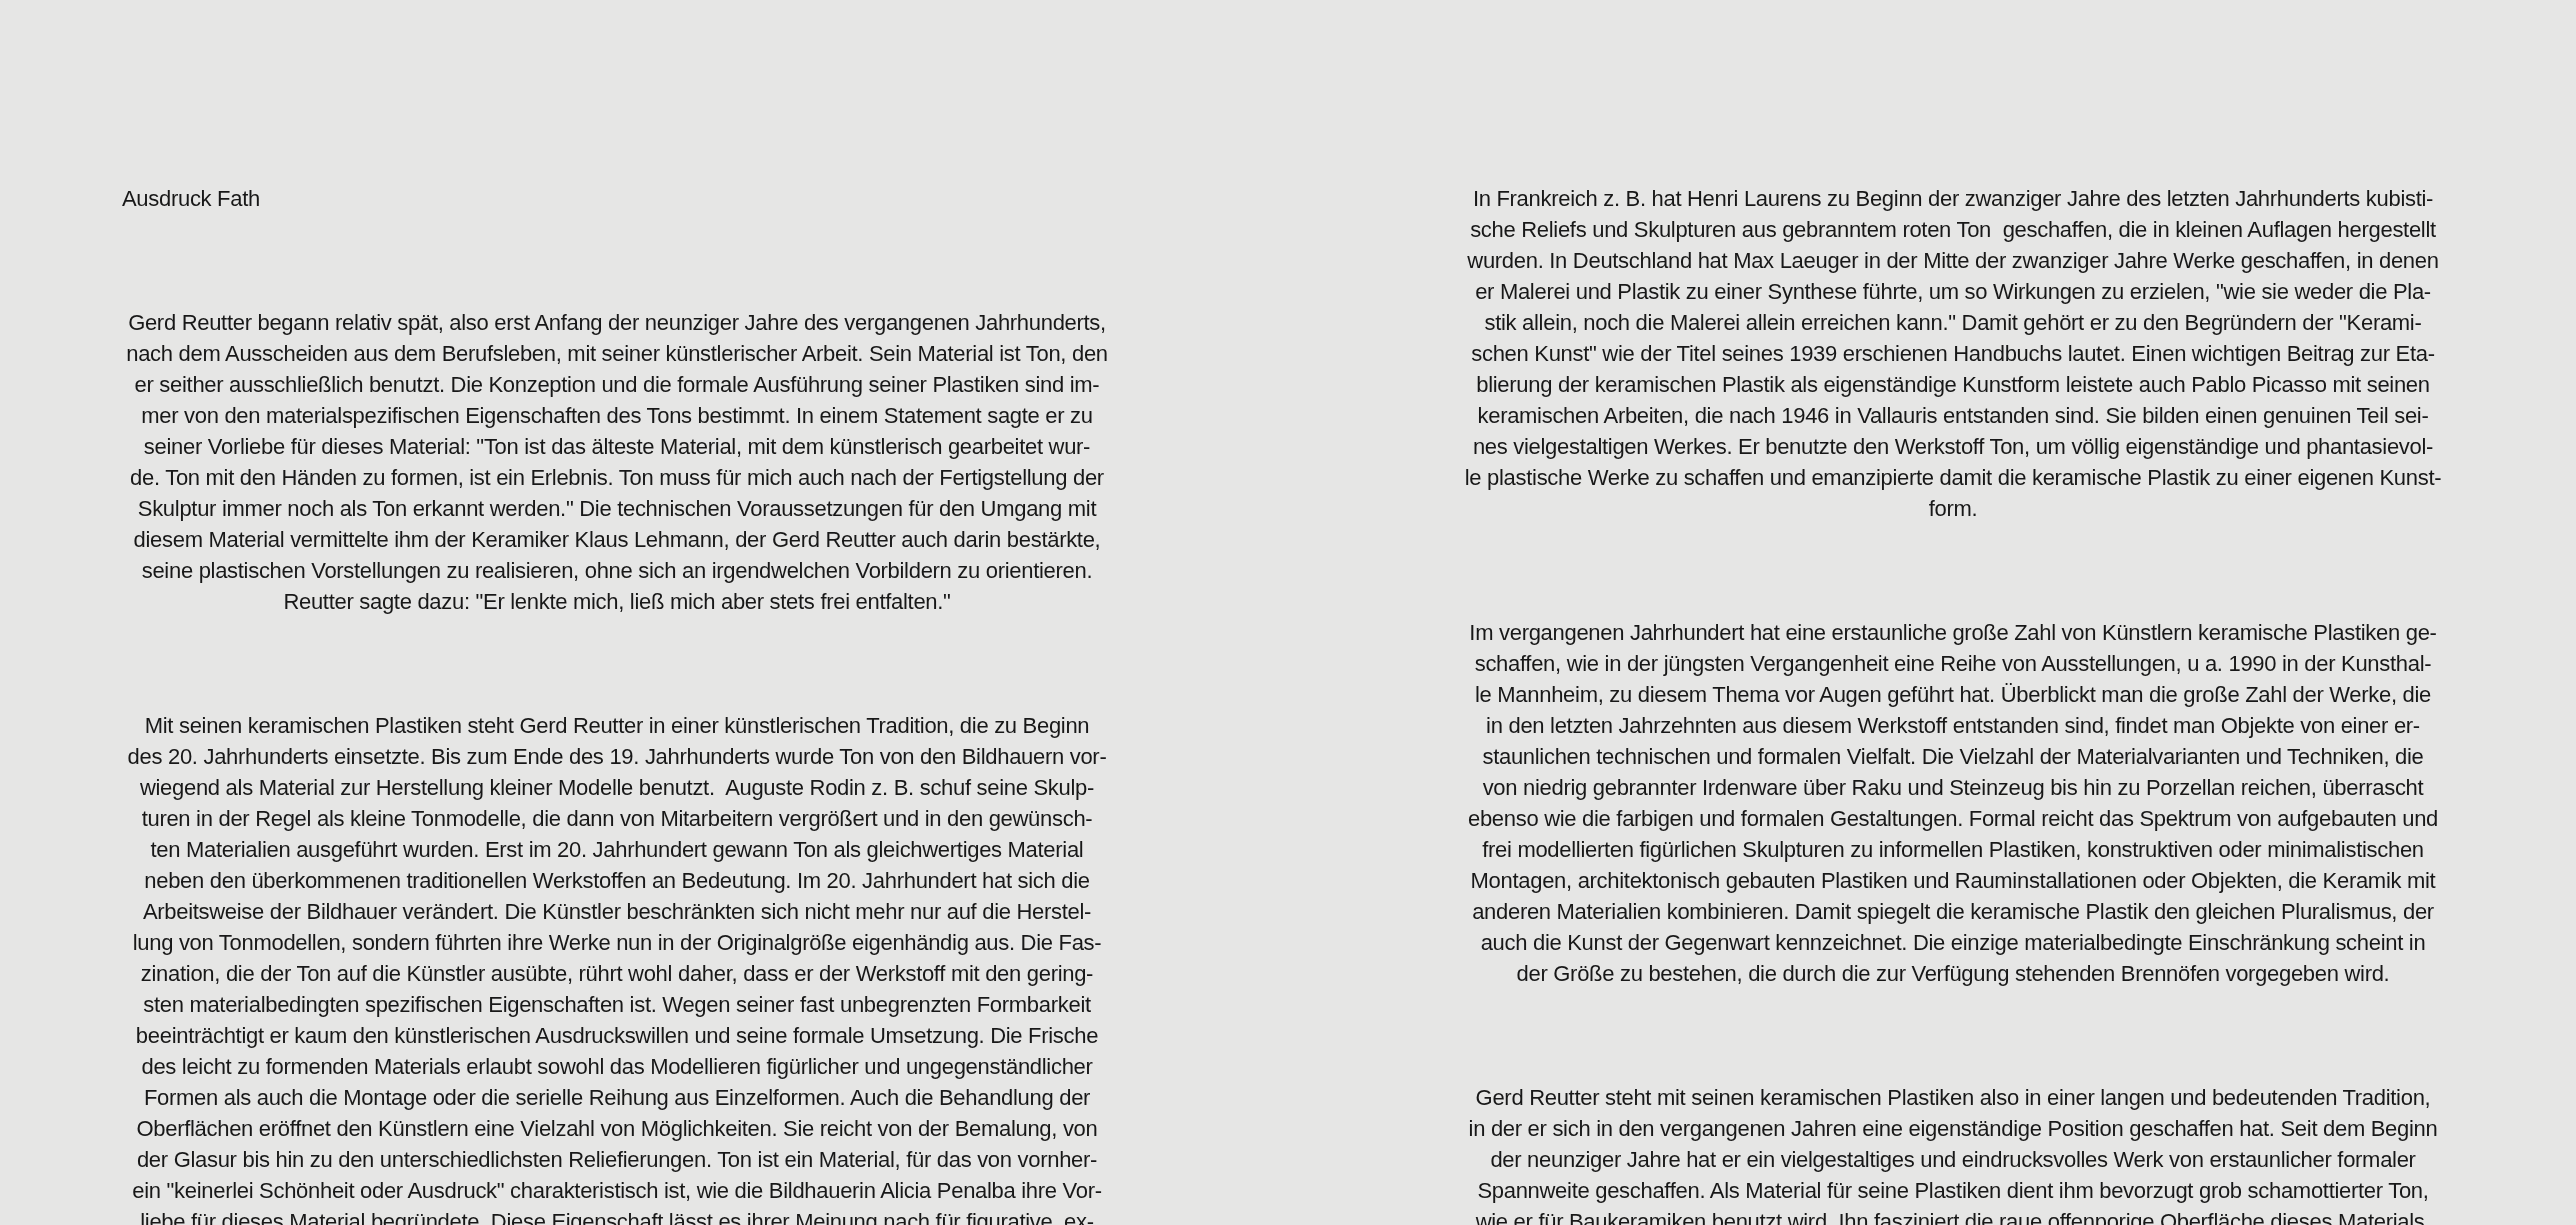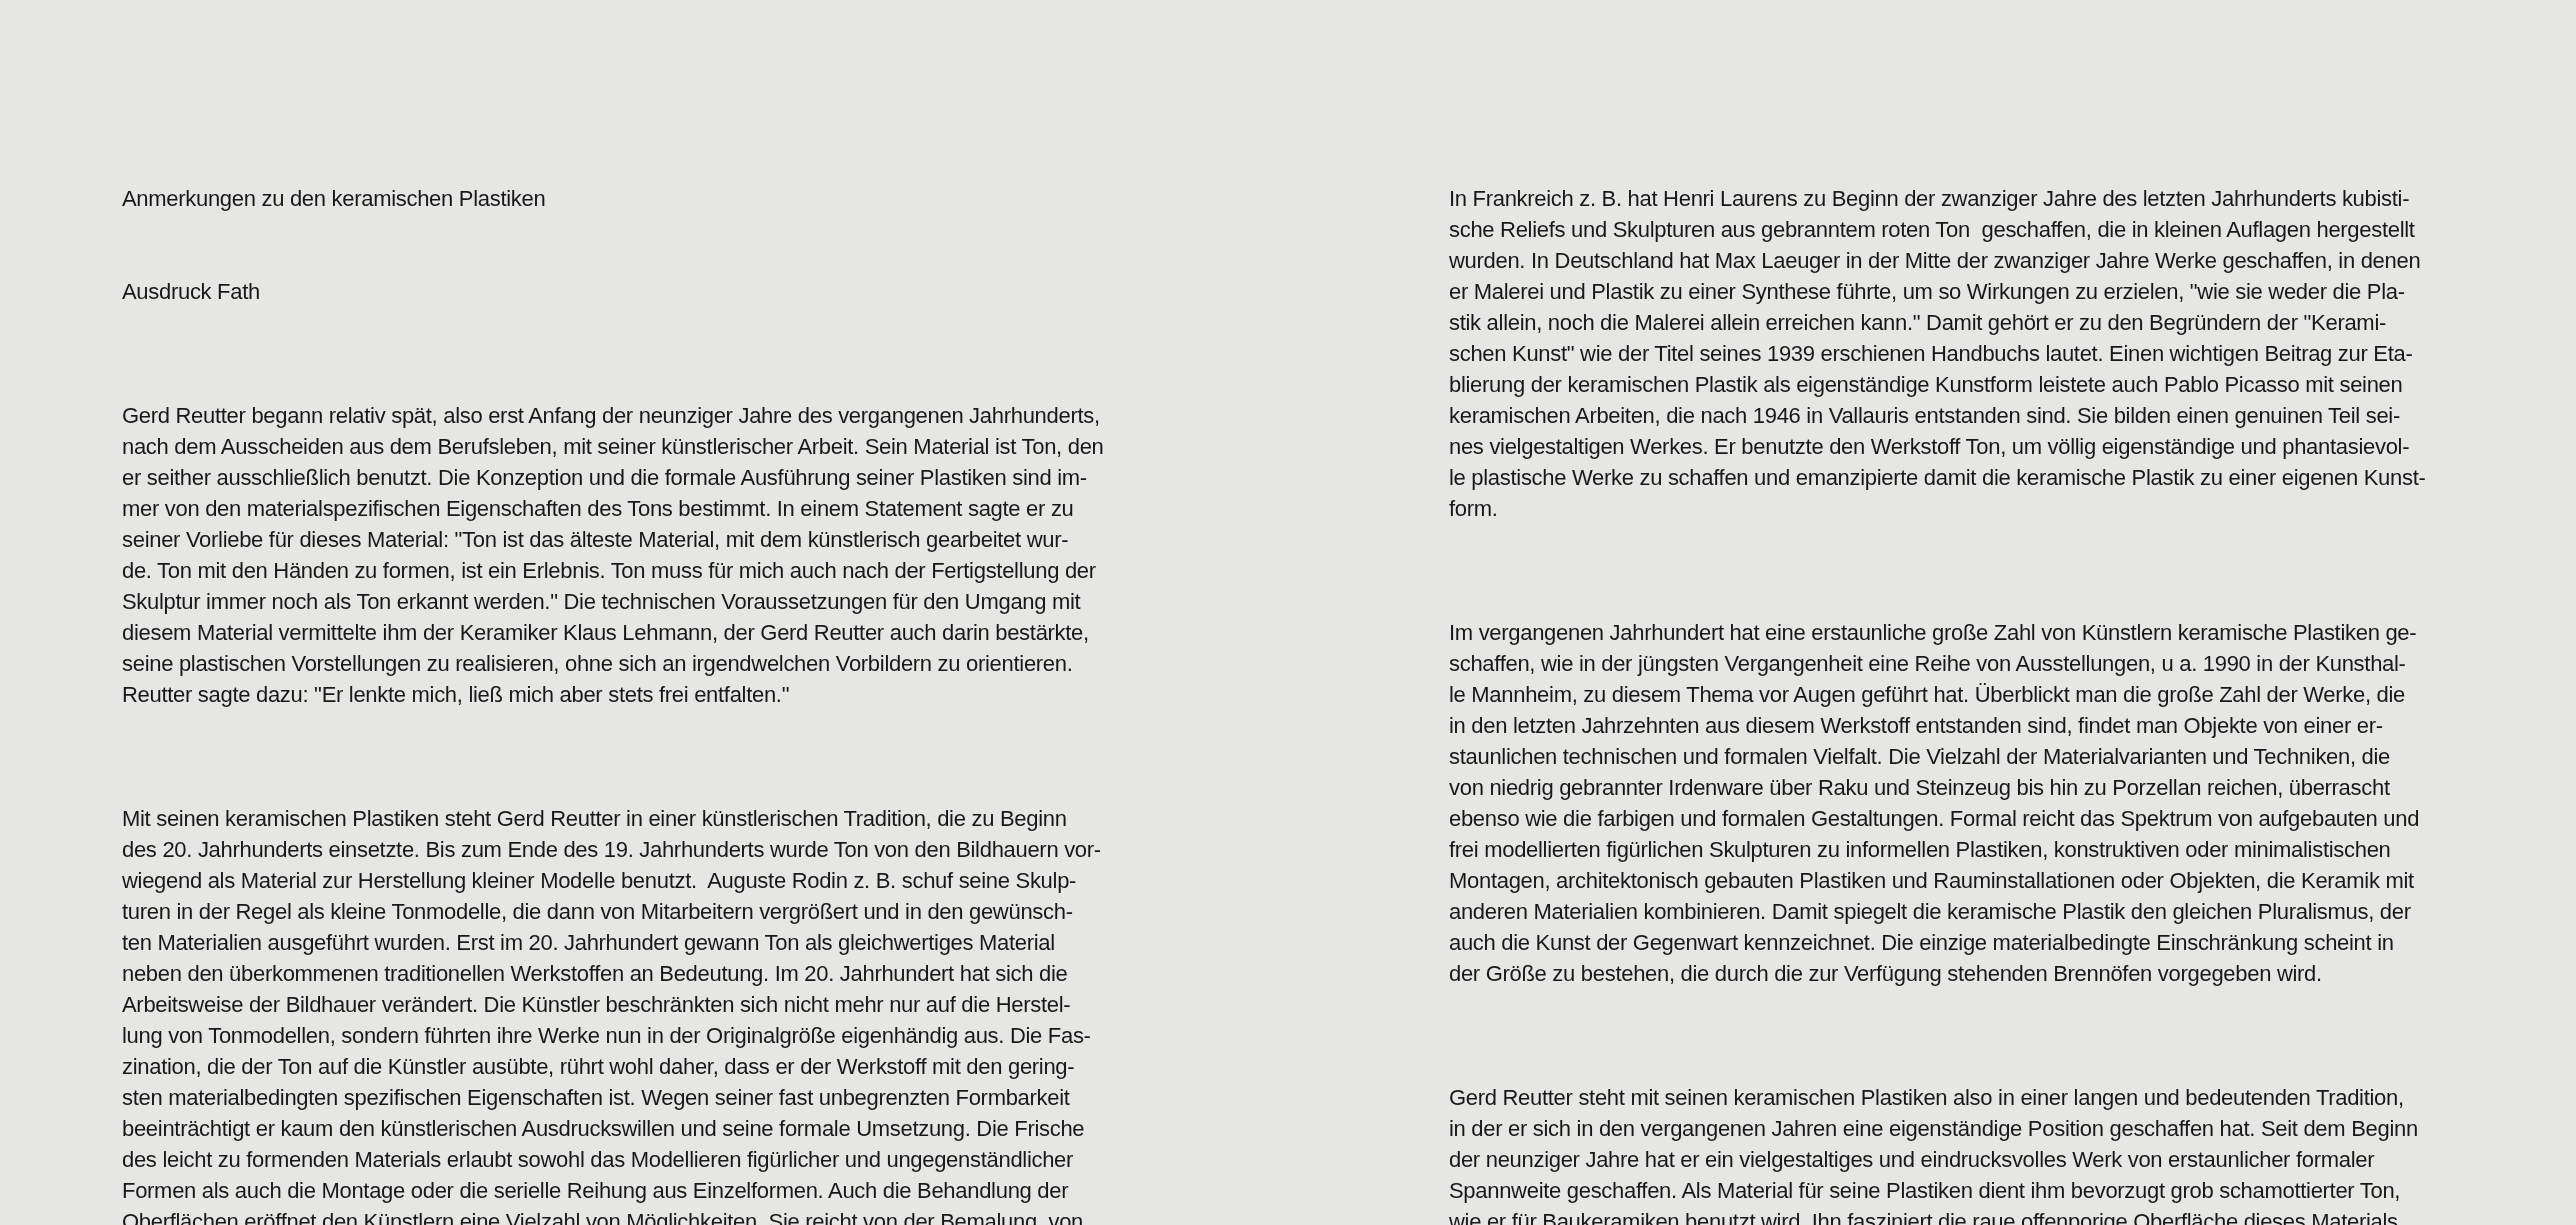--- a/index.html
+++ b/index.html
@@ -33,29 +33,29 @@
     font-size: 22px;
     line-height: 31px;
     font-weight: 400;
     letter-spacing: -0.3px;
   }
   .article-author {
     margin: 0 0 31px 0;
   }
   .para {
     margin: 0 0 31px 0;
+    text-align: center;
   }
 </style>
 </head>
 <body style="background: rgb(230, 230, 229); color: rgb(24, 24, 24);">
 
 <div class="spread">
 
   <div class="col col-left">
-    <h1 class="article-title">Anmerkungen zu den keramischen Plastiken</h1>
     <div class="article-author">Ausdruck Fath</div>
     <p class="para">Gerd Reutter begann relativ spät, also erst Anfang der neunziger Jahre des vergangenen Jahrhunderts,
 nach dem Ausscheiden aus dem Berufsleben, mit seiner künstlerischer Arbeit. Sein Material ist Ton, den
 er seither ausschließlich benutzt. Die Konzeption und die formale Ausführung seiner Plastiken sind im-
 mer von den materialspezifischen Eigenschaften des Tons bestimmt. In einem Statement sagte er zu
 seiner Vorliebe für dieses Material: "Ton ist das älteste Material, mit dem künstlerisch gearbeitet wur-
 de. Ton mit den Händen zu formen, ist ein Erlebnis. Ton muss für mich auch nach der Fertigstellung der
 Skulptur immer noch als Ton erkannt werden." Die technischen Voraussetzungen für den Umgang mit
 diesem Material vermittelte ihm der Keramiker Klaus Lehmann, der Gerd Reutter auch darin bestärkte,
 seine plastischen Vorstellungen zu realisieren, ohne sich an irgendwelchen Vorbildern zu orientieren.

